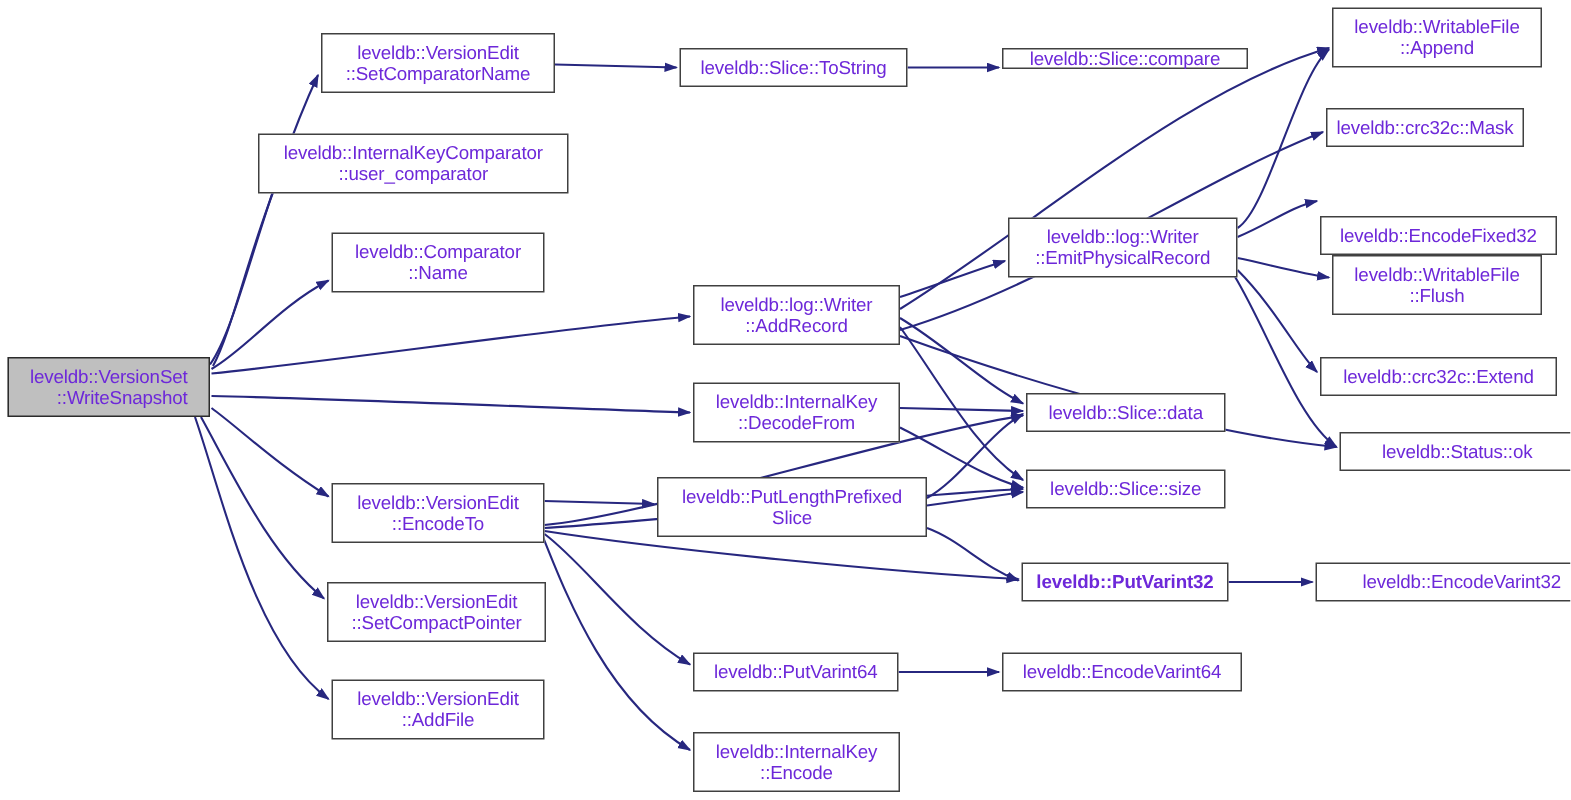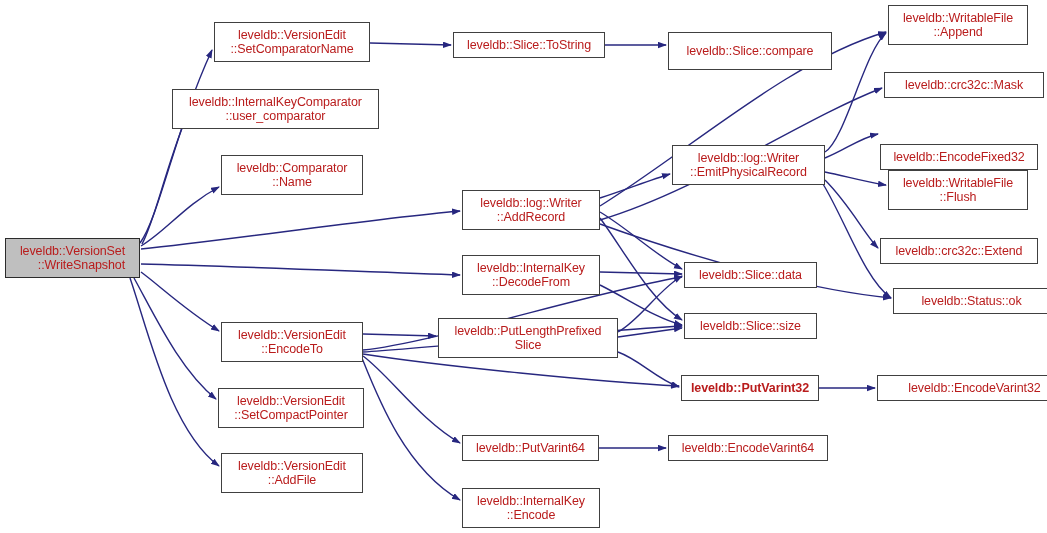--- a/index.html
+++ b/index.html
@@ -21,21 +21,21 @@
     top: 0;
     width: 1047px;
     height: 533px;
     pointer-events: none;
   }
   .node {
     position: absolute;
     box-sizing: border-box;
     border: 1px solid #404040;
     background: #ffffff;
-    color: #b91c1c;
+    color: #6d28d9;
     display: flex;
     align-items: center;
     justify-content: center;
     text-align: center;
     font-size: 12.5px;
     line-height: 14.5px;
     letter-spacing: -0.1px;
     white-space: pre-line;
     padding: 0 3px;
   }
@@ -115,25 +115,25 @@
       <div class="node" style="left: 438px; top: 318px; width: 180px; height: 40px;">leveldb::PutLengthPrefixed
 Slice</div>
       <div class="node" style="left: 462px; top: 435px; width: 137px; height: 26px;">leveldb::PutVarint64</div>
       <div class="node" style="left: 462px; top: 488px; width: 138px; height: 40px;">leveldb::InternalKey
 ::Encode</div>
       <div class="node" style="left: 672px; top: 145px; width: 153px; height: 40px;">leveldb::log::Writer
 ::EmitPhysicalRecord</div>
       <div class="node" style="left: 684px; top: 262px; width: 133px; height: 26px;">leveldb::Slice::data</div>
       <div class="node" style="left: 684px; top: 313px; width: 133px; height: 26px;">leveldb::Slice::size</div>
       <div class="node" style="left: 681px; top: 375px; width: 138px; height: 26px; font-weight: bold;">leveldb::PutVarint32</div>
-      <div class="node" style="left: 668px; top: 32px; width: 164px; height: 38px;">leveldb::Slice::compare</div>
+      <div class="node" style="left: 668px; top: 32px; width: 164px; height: 14px;">leveldb::Slice::compare</div>
       <div class="node" style="left: 668px; top: 435px; width: 160px; height: 26px; text-align: right;">leveldb::EncodeVarint64</div>
       <div class="node" style="left: 888px; top: 5px; width: 140px; height: 40px;">leveldb::WritableFile
 ::Append</div>
-      <div class="node" style="left: 884px; top: 72px; width: 160px; height: 26px;">leveldb::crc32c::Mask</div>
+      <div class="node" style="left: 884px; top: 72px; width: 132px; height: 26px;">leveldb::crc32c::Mask</div>
       <div class="node" style="left: 880px; top: 123px; width: 158px; height: 26px; margin-top: 21px;">leveldb::EncodeFixed32</div>
       <div class="node" style="left: 888px; top: 170px; width: 140px; height: 40px;">leveldb::WritableFile
 ::Flush</div>
       <div class="node" style="left: 880px; top: 238px; width: 158px; height: 26px;">leveldb::crc32c::Extend</div>
       <div class="node" style="left: 893px; top: 288px; width: 157px; height: 26px;">leveldb::Status::ok</div>
       <div class="node" style="left: 877px; top: 375px; width: 195px; height: 26px;">leveldb::EncodeVarint32</div>
     </div>
 </div>
 
 </body></html>

